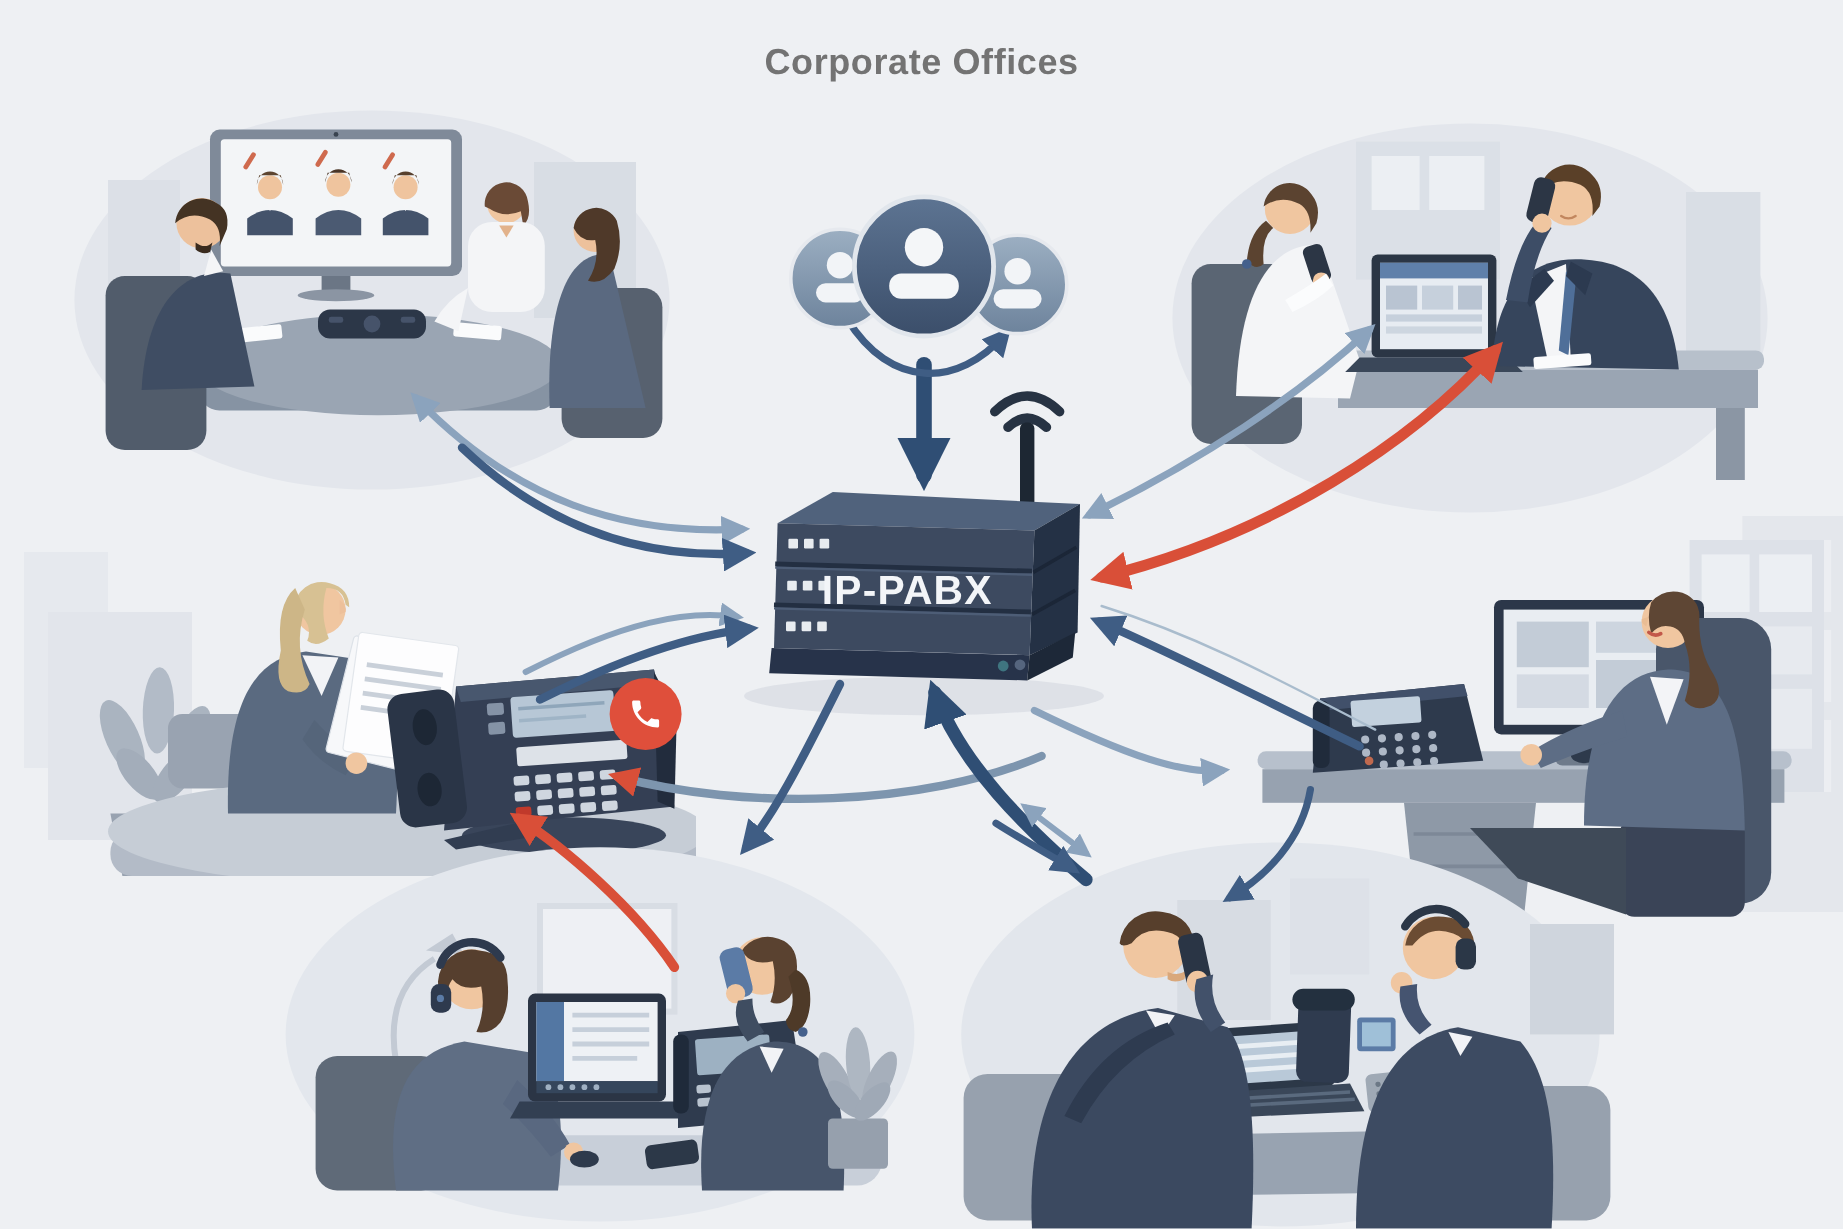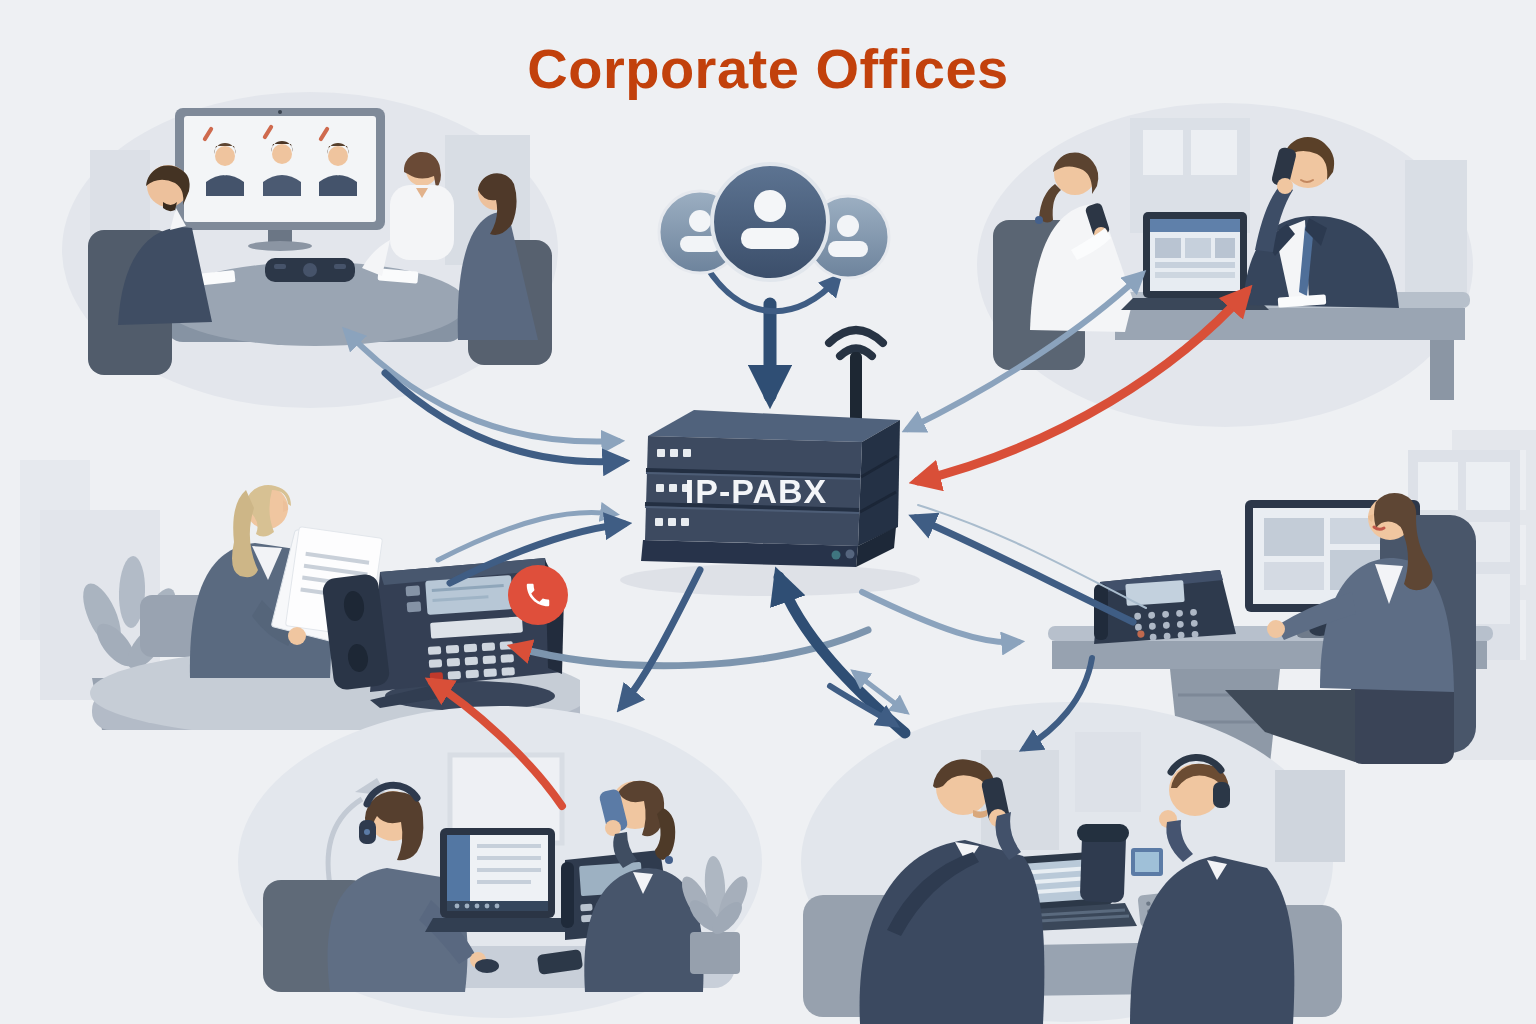--- a/index.html
+++ b/index.html
@@ -1,20 +1,20 @@
 <!DOCTYPE html>
 <html><head>
 <meta charset="utf-8">
 <style>
   html,body{margin:0;padding:0;}
   body{width:1536px;height:1024px;position:relative;overflow:hidden;
        background:#eef0f3;font-family:"Liberation Sans",sans-serif;}
   .canvas{position:absolute;inset:0;}
   h1.title{position:absolute;left:50%;top:36px;transform:translateX(-50%);
-       margin:0;font-size:56px;font-weight:700;color:#c2410c;letter-spacing:.5px;
+       margin:0;font-size:30px;font-weight:700;color:#737373;letter-spacing:.5px;
        white-space:nowrap;z-index:9;}
   .scene{position:absolute;z-index:2;}
   svg{display:block;}
   .arrows{position:absolute;left:0;top:0;z-index:4;pointer-events:none;}
   .centerpiece{position:absolute;z-index:6;}
   .bgdecor{position:absolute;left:0;top:0;z-index:1;}
 </style>
 </head>
 <body>
 

